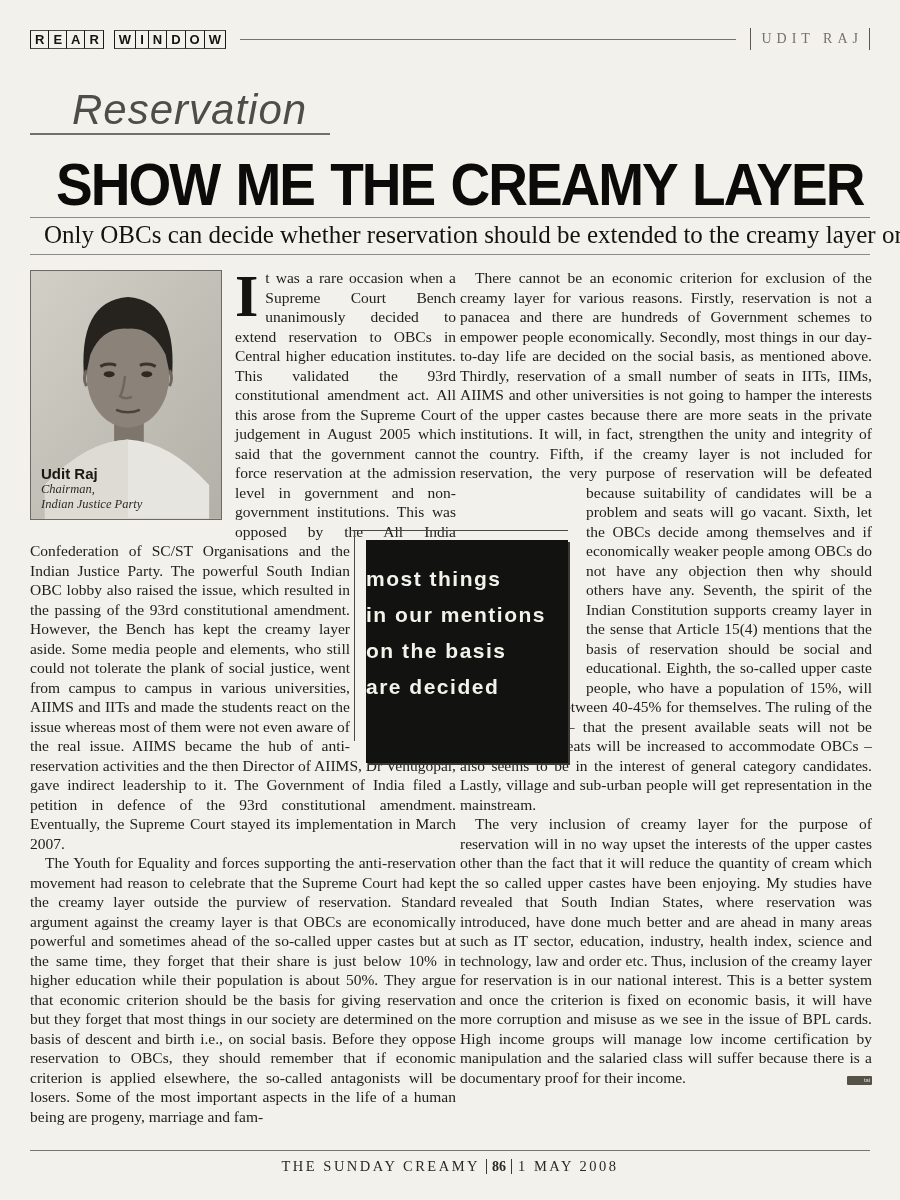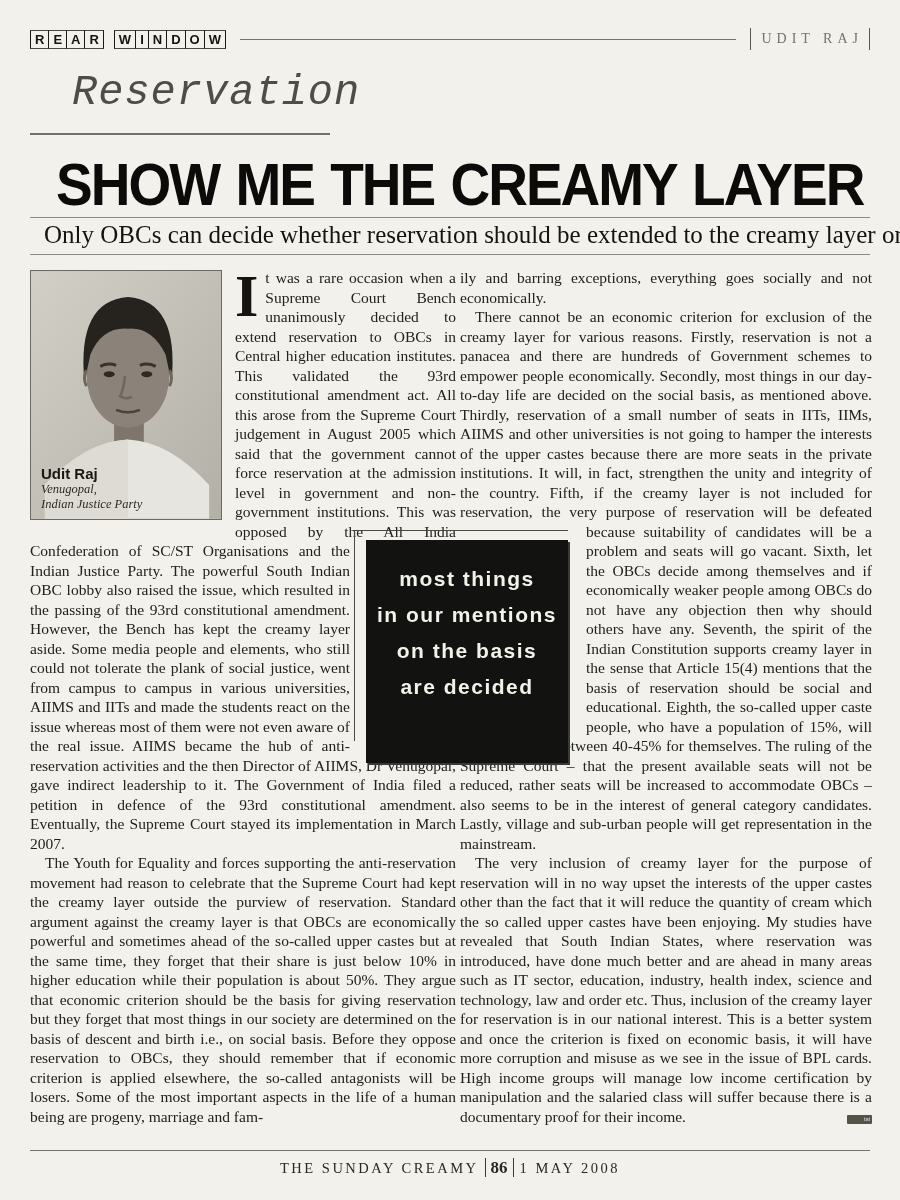--- a/index.html
+++ b/index.html
@@ -14,21 +14,21 @@
   
   .topbar{position:absolute; left:30px; right:30px; top:28px; display:flex; align-items:center;}
   .letterboxes{display:flex; font-family:"Liberation Sans",sans-serif; font-weight:bold; font-size:13px; color:#14130f;}
   .letterboxes .lbox{border-left:1.5px solid #1a1915; border-top:1px solid #4a4944; border-bottom:1px solid #4a4944; padding:1px 4px;}
   .letterboxes .lbox:last-child{border-right:1.5px solid #1a1915;}
   .lb-gap{width:10px;}
   .topline{flex:1; height:1px; background:#55534d; margin:0 14px; opacity:.8;}
   .byline-box{font-family:"Liberation Serif",serif; font-size:14px; letter-spacing:5px; color:#76726a;
     border-left:1.5px solid #5a5850; border-right:1.5px solid #5a5850; padding:3px 6px 3px 10px; white-space:nowrap;}
   
-  .kicker{position:absolute; left:72px; top:69px; font-family:Liberation Mono, monospace; font-style:italic;
+  .kicker{position:absolute; left:72px; top:86px; font-family:Liberation Sans, sans-serif; font-style:italic;
     font-size:42px; color:#4e4d49; letter-spacing:1px;}
   .kicker-rule{position:absolute; left:30px; top:133px; width:300px; height:2px; background:#5a5953; opacity:.85;}
   
   .headline{position:absolute; left:56px; top:150px; width:816px; font-family:"Liberation Sans",sans-serif;
     font-weight:bold; font-size:55px; letter-spacing:-2px; word-spacing:3px; color:#0c0b09;
     transform:scaleY(1.08); transform-origin:left top; white-space:nowrap;}
   .rule{position:absolute; left:30px; right:30px; height:0; border-top:1px solid #8d8b84;}
   .rule.r1{top:217px;} .rule.r2{top:254px;}
   .standfirst{position:absolute; left:44px; top:221px; width:830px; font-size:25px; color:#14130f; white-space:nowrap;}
   
@@ -46,32 +46,32 @@
   .photo-caption{position:absolute; left:10px; bottom:8px; text-align:left; line-height:1.15;}
   .cap-name{font-family:"Liberation Sans",sans-serif; font-weight:bold; font-size:15px; color:#181711;}
   .cap-role,.cap-org{font-style:italic; font-size:12.5px; color:#2c2a24;}
   
   .spacer-left-col{float:right; width:96px; height:205px; margin:2px 0 4px 10px;}
   .spacer-right-col{float:left; width:116px; height:205px; margin:2px 10px 4px 0;}
   
   .pq-outline{position:absolute; left:354px; top:530px; width:213px; height:210px;
     border-left:1.5px solid #4a4944; border-top:1.5px solid #4a4944; z-index:2;}
   .pullquote{position:absolute; left:366px; top:540px; width:202px; height:202px; background:#121210;
-    z-index:3; text-align:center; padding-top:21px; box-sizing:content-box;
+    z-index:3; padding-top:21px; box-sizing:content-box;
     font-family:"Liberation Sans",sans-serif; font-weight:bold; font-size:21px; line-height:36px;
     letter-spacing:1.5px; color:#f3f2ea; box-shadow:2px 2px 0 #3a3935;}
   
   .endmark{float:right; margin-top:8px; background:#55524a; color:#efeee8;
     font-family:"Liberation Sans",sans-serif; font-size:6px; line-height:9px; padding:0 2px;
     letter-spacing:0; border-radius:1px;}
   
   .footer-rule{position:absolute; left:30px; right:30px; top:1150px; border-top:1px solid #76746d;}
   .footer{position:absolute; left:0; right:0; top:1158px; text-align:center; font-size:14.5px;
     letter-spacing:2.5px; color:#2a2925; white-space:nowrap;}
-  .footer .pgnum{font-weight:bold; font-size:17px; letter-spacing:0;
+  .footer .pgnum{font-weight:bold; font-size:14px; letter-spacing:0;
     border-left:1.5px solid #3a3935; border-right:1.5px solid #3a3935; padding:0 5px; margin:0 6px;}
 </style>
 </head>
 <body>
 
 <div class="page">
 
   <div class="topbar">
     <div class="letterboxes">
         <span class="lbox">R</span>
@@ -119,30 +119,29 @@
         <path d="M110,95 Q118,92 126,96" stroke="#3a342d" stroke-width="3" fill="none"></path>
         <ellipse cx="79" cy="104" rx="5.5" ry="3" fill="#2e2923"></ellipse>
         <ellipse cx="117" cy="104" rx="5.5" ry="3" fill="#2e2923"></ellipse>
         <path d="M95,106 Q93,122 90,126 Q95,130 102,127" stroke="#6f675e" stroke-width="2.5" fill="none"></path>
         <path d="M86,140 Q98,145 110,140" stroke="#4a433b" stroke-width="2.5" fill="none"></path>
         <path d="M56,100 Q52,108 56,116" stroke="#6f675e" stroke-width="3" fill="none"></path>
         <path d="M140,100 Q144,108 140,116" stroke="#6f675e" stroke-width="3" fill="none"></path>
       </svg>
       <div class="photo-caption">
         <div class="cap-name">Udit Raj</div>
-        <div class="cap-role">Venugopal,</div>
+        <div class="cap-role">Chairman,</div>
         <div class="cap-org">Indian Justice Party</div>
       </div>
     </div>
     <p><span class="dropcap">I</span><span>t was a rare occasion when a Supreme Court Bench unanimously decided to extend reservation to OBCs in Central higher education institutes. This validated the 93rd constitutional amendment act. All this arose from the Supreme Court judgement in August 2005 which said that the government cannot force reservation at the admission level in government and non-government institutions. This was opposed by the All India Confederation </span><span class="spacer-left-col"></span><span>of SC/ST Organisations and the Indian Justice Party. The powerful South Indian OBC lobby also raised the issue, which resulted in the passing of the 93rd constitutional amendment. However, the Bench has kept the creamy layer aside. Some media people and elements, who still could not tolerate the plank of social justice, went from campus to campus in various universities, AIIMS and IITs and made the students react on the issue whereas most of them were not even aware of the real issue. AIIMS became the hub of anti-reservation activities and the then Director of AIIMS, Dr Venugopal, gave indirect leadership to it. The Government of India filed a petition in defence of the 93rd constitutional amendment. Eventually, the Supreme Court stayed its implementation in March 2007.</span></p>
     <p class="indent">The Youth for Equality and forces supporting the anti-reservation movement had reason to celebrate that the Supreme Court had kept the creamy layer outside the purview of reservation. Standard argument against the creamy layer is that OBCs are economically powerful and sometimes ahead of the so-called upper castes but at the same time, they forget that their share is just below 10% in higher education while their population is about 50%. They argue that economic criterion should be the basis for giving reservation but they forget that most things in our society are determined on the basis of descent and birth i.e., on social basis. Before they oppose reservation to OBCs, they should remember that if economic criterion is applied elsewhere, the so-called antagonists will be losers. Some of the most important aspects in the life of a human being are progeny, marriage and fam-</p>
   </div>
 
   <div class="col col-right">
-    <p>ily and barring exceptions, everything goes socially and not economically.</p>
     <p class="indent"><span>There cannot be an economic criterion for exclusion of the creamy layer for various reasons. Firstly, reservation is not a panacea and there are hundreds of Government schemes to empower people economically. Secondly, most things in our day-to-day life are decided on the social basis, as mentioned above. Thirdly, reservation of a small number of seats in IITs, IIMs, AIIMS and other universities is not going to hamper the interests of the upper castes because there are more seats in the private institutions. It will, in fact, strengthen the unity and integrity of the country. Fifth, if the creamy layer is not included for reservation, the very purpose of reservation will </span><span class="spacer-right-col"></span><span>be defeated because suitability of candidates will be a problem and seats will go vacant. Sixth, let the OBCs decide among themselves and if economically weaker people among OBCs do not have any objection then why should others have any. Seventh, the spirit of the Indian Constitution supports creamy layer in the sense that Article 15(4) mentions that the basis of reservation should be social and educational. Eighth, the so-called upper caste people, who have a population of 15%, will still have seats between 40-45% for themselves. The ruling of the Supreme Court – that the present available seats will not be reduced, rather seats will be increased to accommodate OBCs – also seems to be in the interest of general category candidates. Lastly, village and sub-urban people will get representation in the mainstream.</span></p>
     <p class="indent"><span>The very inclusion of creamy layer for the purpose of reservation will in no way upset the interests of the upper castes other than the fact that it will reduce the quantity of cream which the so called upper castes have been enjoying. My studies have revealed that South Indian States, where reservation was introduced, have done much better and are ahead in many areas such as IT sector, education, industry, health index, science and technology, law and order etc. Thus, inclusion of the creamy layer for reservation is in our national interest. This is a better system and once the criterion is fixed on economic basis, it will have more corruption and misuse as we see in the issue of BPL cards. High income groups will manage low income certification by manipulation and the salaried class will suffer because there is a documentary proof for their income.</span><span class="endmark">tsi</span></p>
   </div>
 
   <div class="pq-outline"></div>
   <div class="pullquote">
     <div>most things</div>
     <div>in our mentions</div>
     <div>on the basis</div>
     <div>are decided</div>

